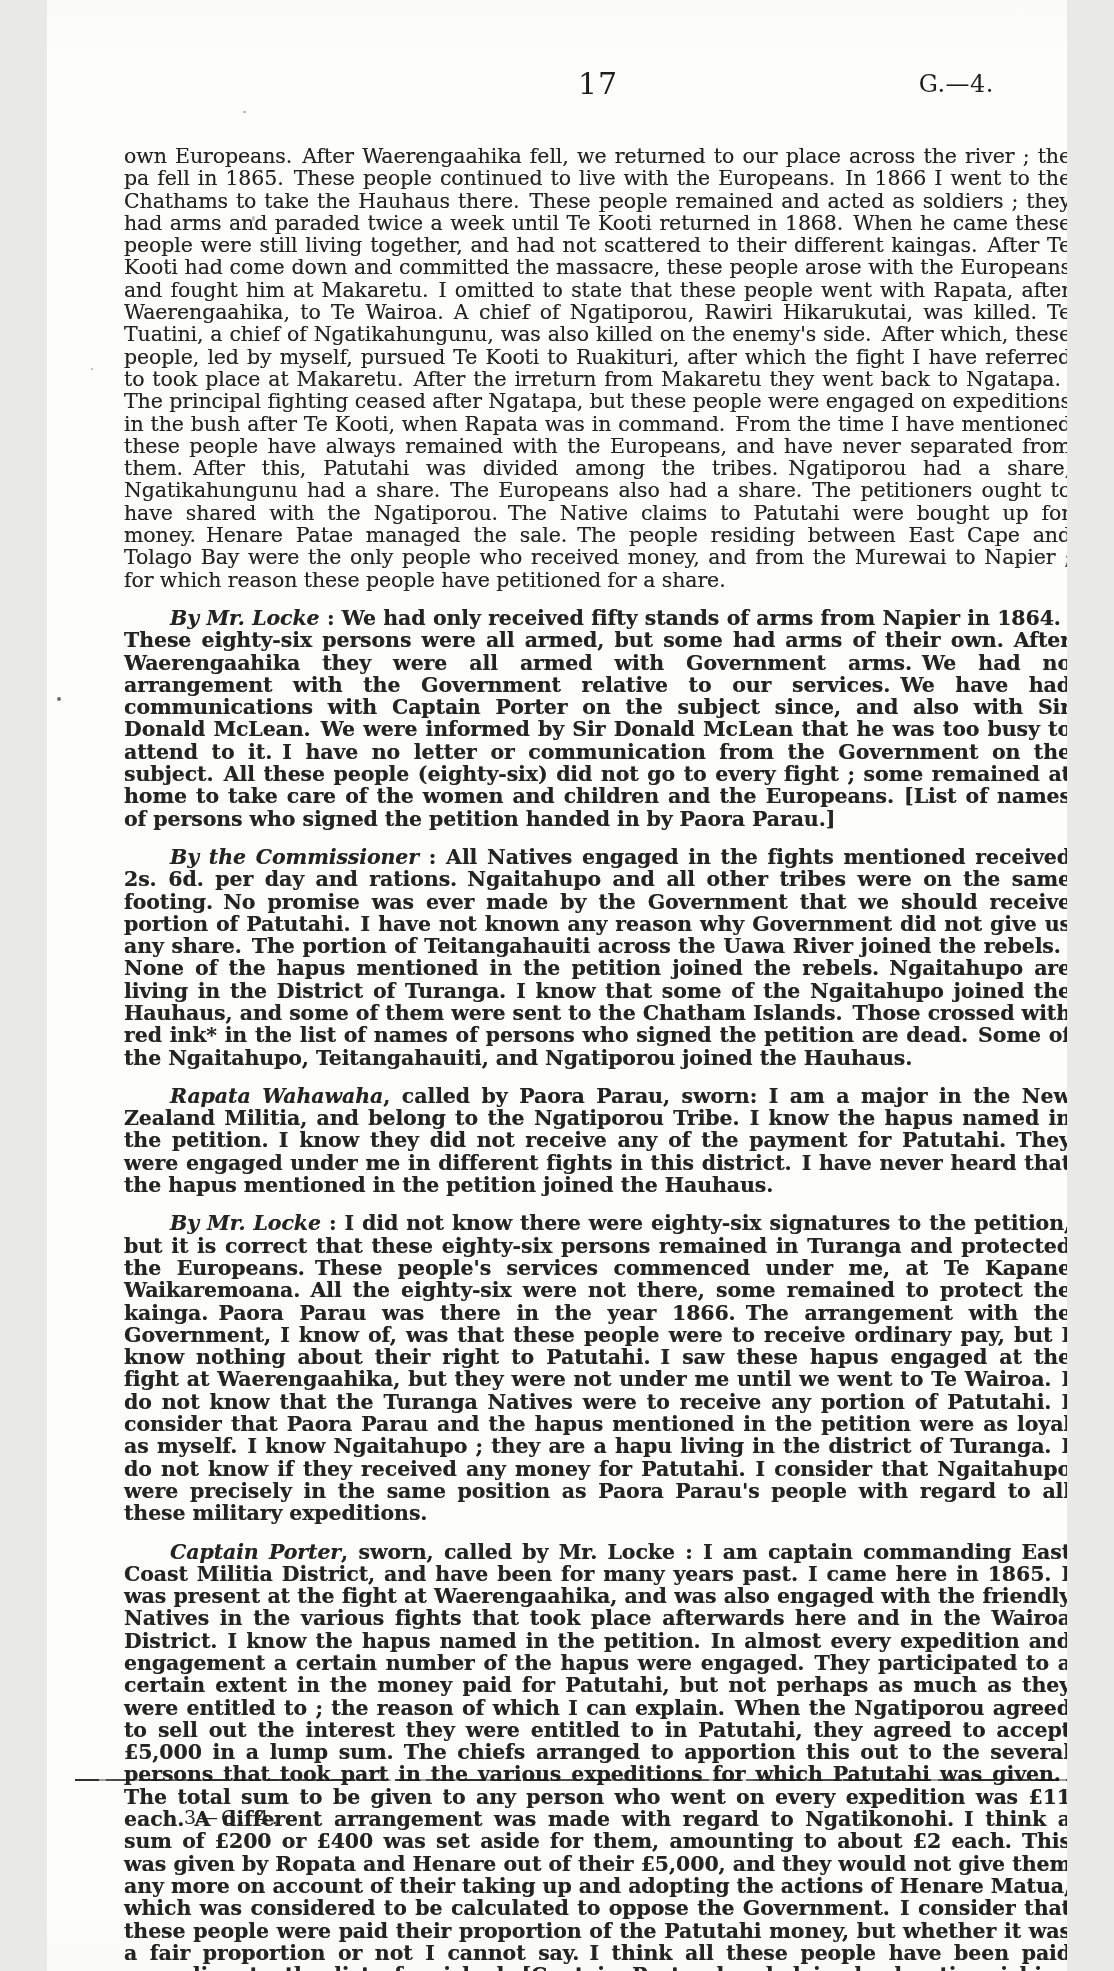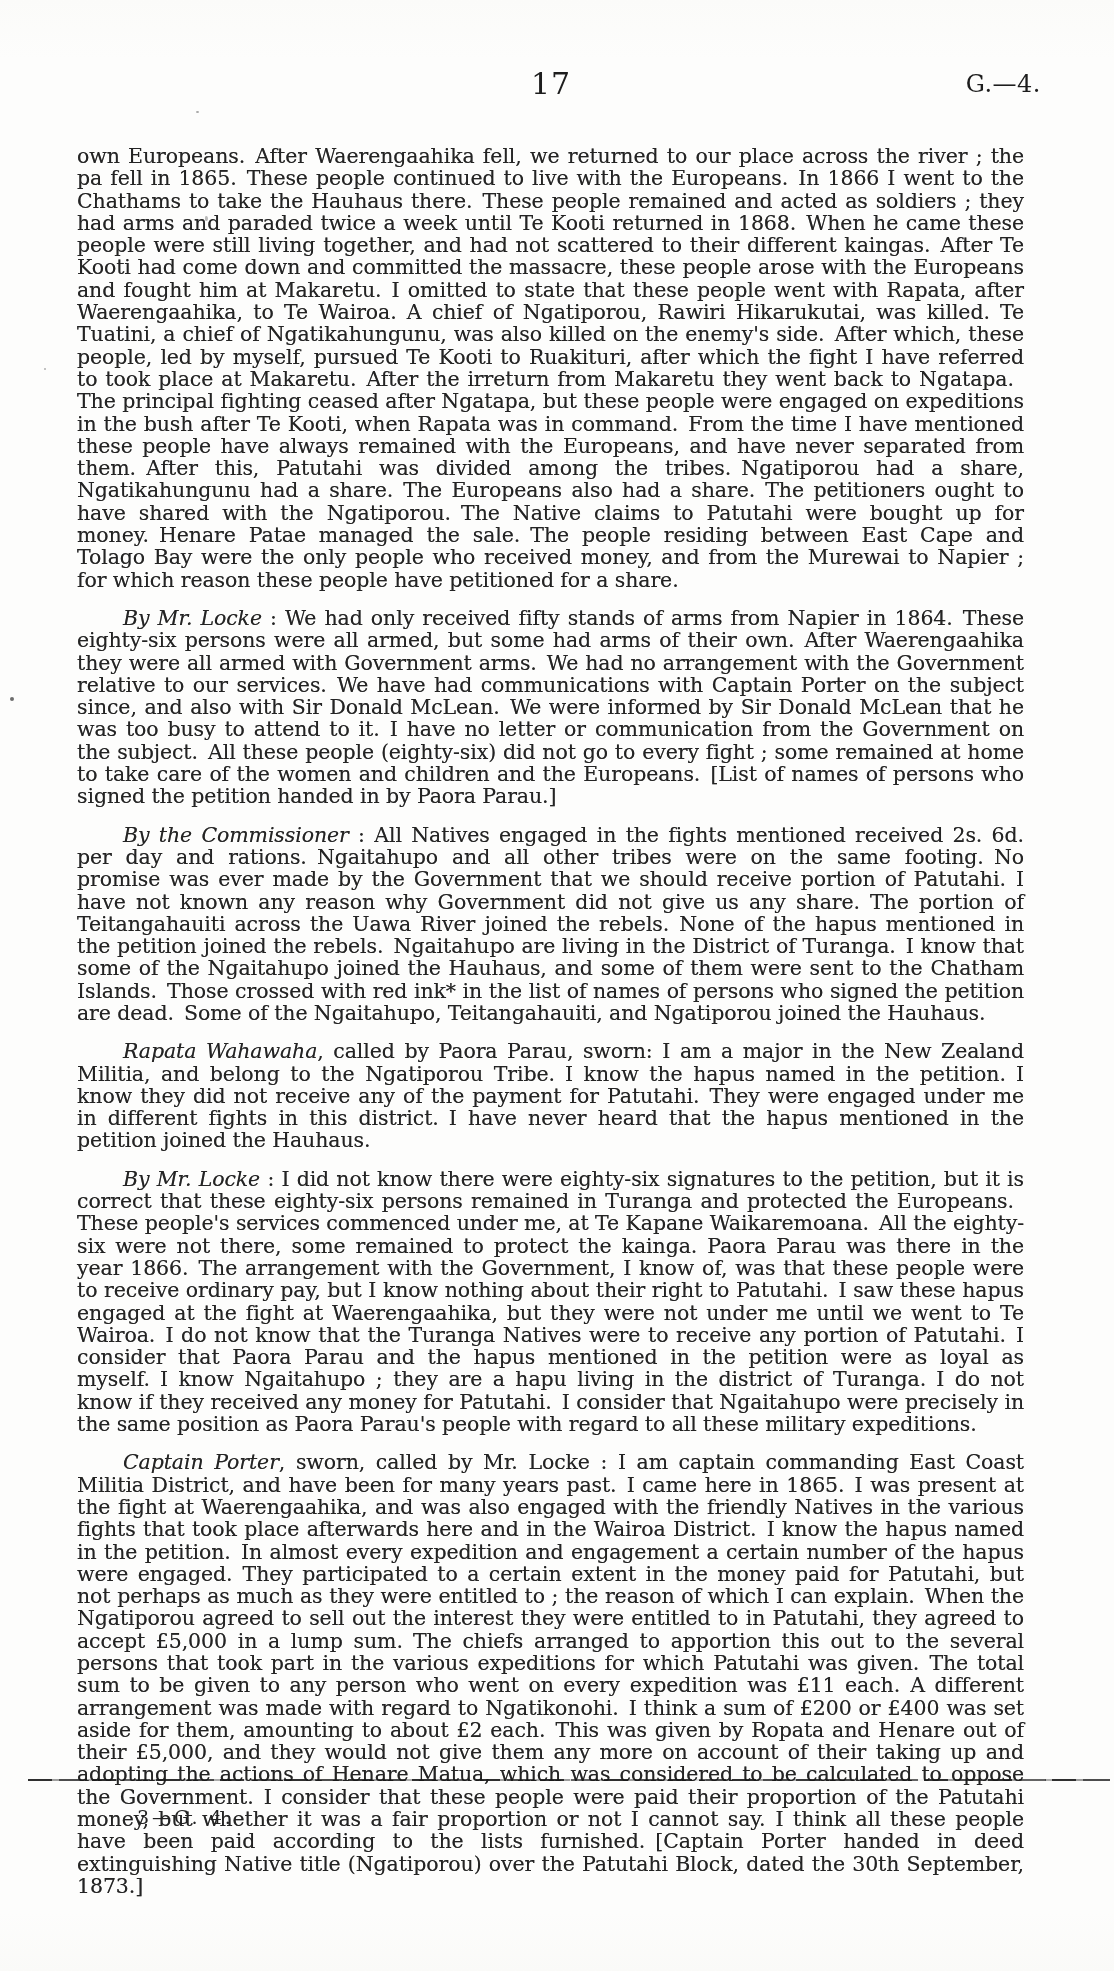--- a/index.html
+++ b/index.html
@@ -3,21 +3,21 @@
 <meta charset="utf-8">
 <title>G.—4., page 17</title>
 <style>
   html, body {
     margin: 0;
     padding: 0;
     background: #e9e9e7;
   }
   .sheet {
     position: relative;
-    width: 1114px;
+    width: 1020px;
     height: 1971px;
     margin: 0 auto;
     background: linear-gradient(180deg, #fbfbf9 0%, #fdfdfc 3%, #fdfdfc 97%, #fafaf8 100%);
     overflow: hidden;
     font-family: "DejaVu Serif", "Liberation Serif", serif;
     color: #242424;
   }
   .page-number {
     position: absolute;
     top: 66px;
@@ -45,20 +45,21 @@
     letter-spacing: -0.1px;
     text-align: justify;
     text-shadow: 0 0 0.5px rgba(35,35,35,0.55);
   }
   .doc-body p {
     margin: 16px;
     padding: 0;
   }
   .doc-body p.ind {
     text-indent: 46px;
+    font-weight: bold;
   }
   .lead {
     font-style: italic;
   }
   .foot-rule {
     position: absolute;
     top: 1779px;
     left: 28px;
     width: 1082px;
     height: 2px;

